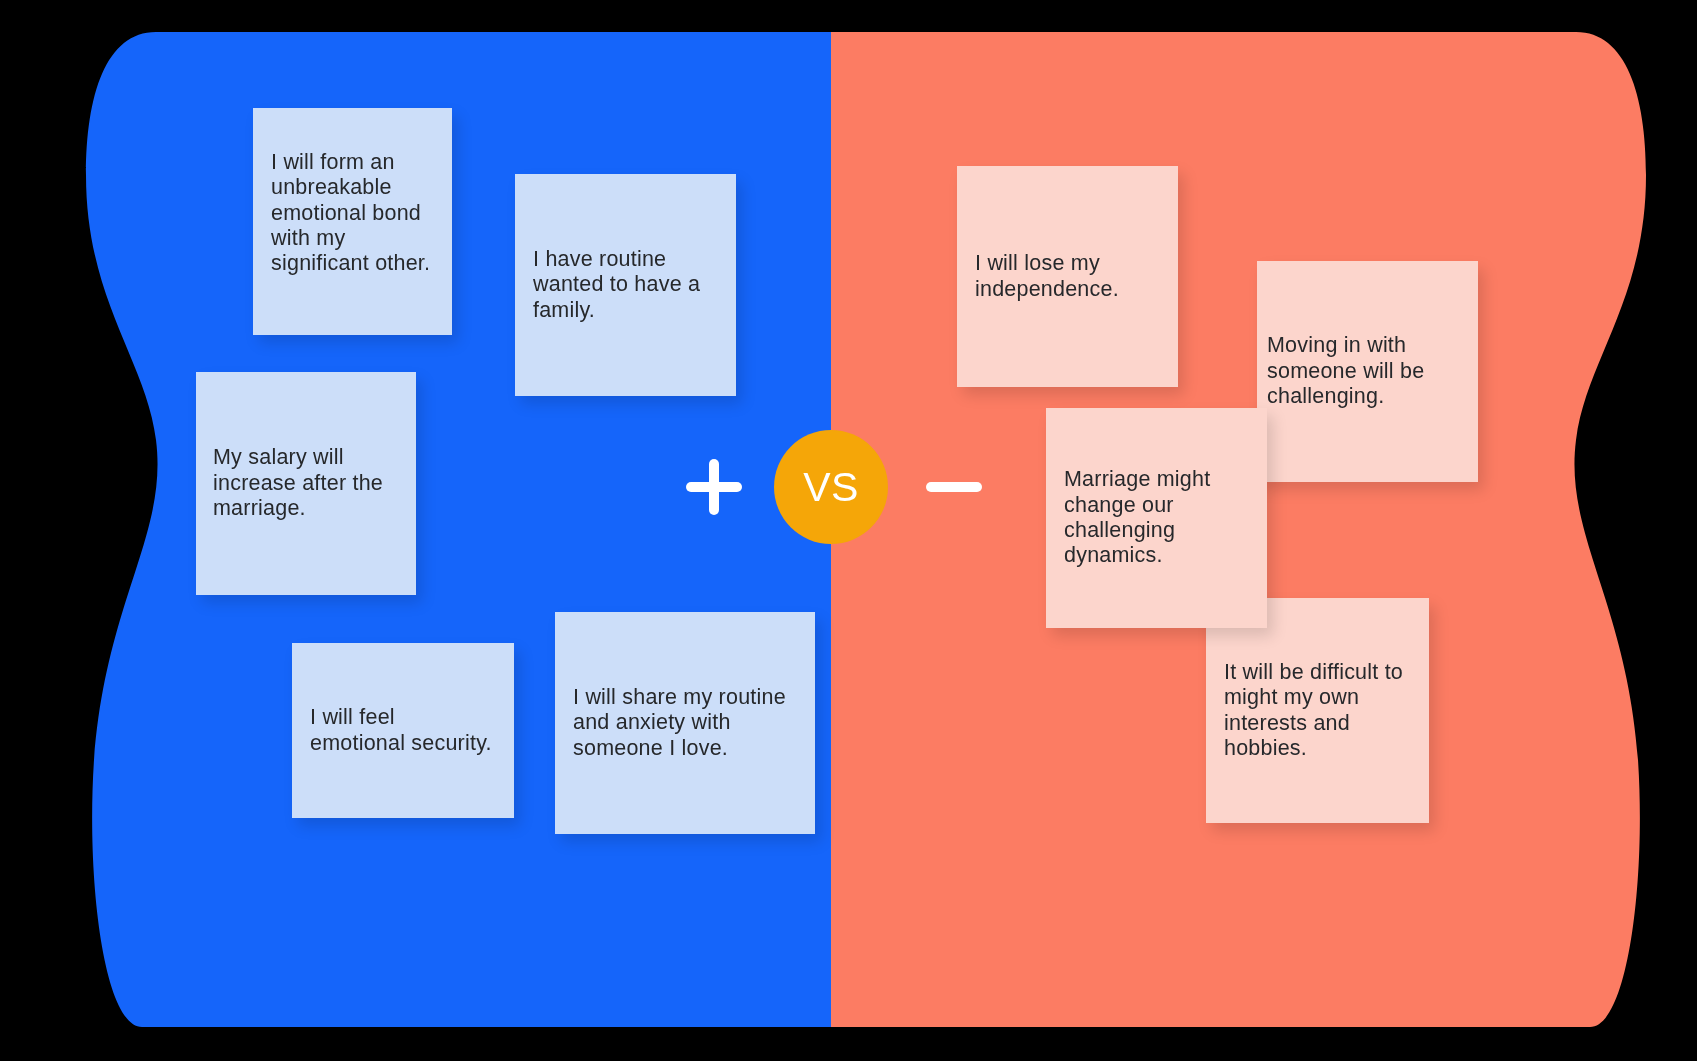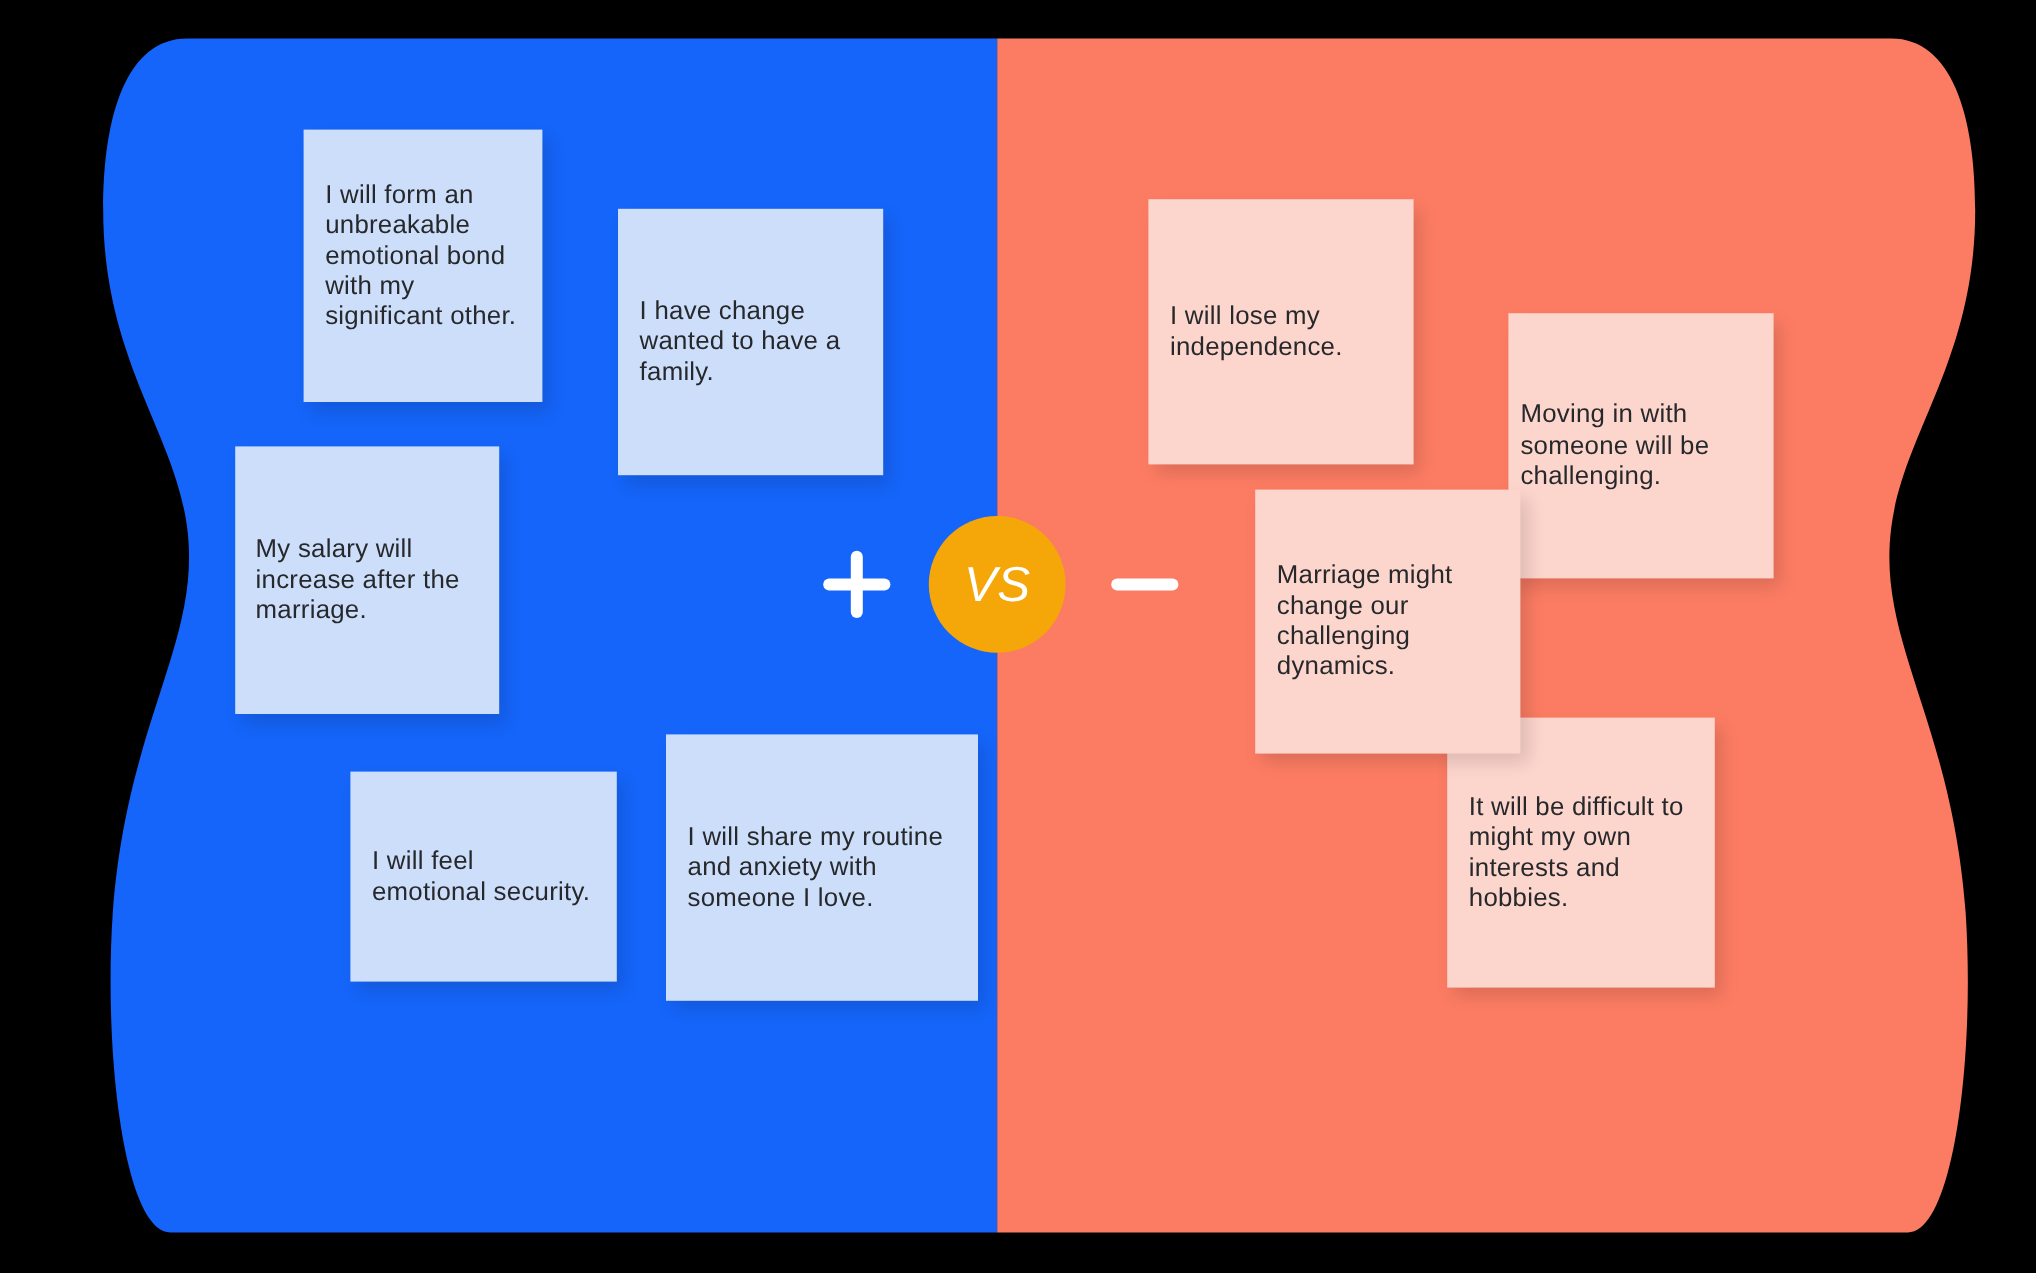--- a/index.html
+++ b/index.html
@@ -68,21 +68,20 @@
     align-items: center;
     justify-content: center;
     z-index: 40;
   }
   #vs-badge .vs-text {
     color: #ffffff;
     font-size: 41px;
     font-weight: 500;
     letter-spacing: 0.01em;
     line-height: 1;
-    font-style: italic;
   }
 
   .operator {
     position: absolute;
     z-index: 35;
     width: 56px;
     height: 56px;
   }
   .operator .bar-h,
   .operator .bar-v {
@@ -129,21 +128,21 @@
              C 1600,880 1582,1027 1544,1027
              L 785,1027
              Z"></path>
   </svg>
 
   <div class="card pro" style="left:207px; top:108px; width:199px; height:227px; padding:42px 18px 0 18px; align-items:flex-start;">
     <span class="card-text">I will form an unbreakable emotional bond with my significant other.</span>
   </div>
 
   <div class="card pro" style="left:469px; top:174px; width:221px; height:222px; padding:0 18px;">
-    <span class="card-text">I have change wanted to have a family.</span>
+    <span class="card-text">I have routine wanted to have a family.</span>
   </div>
 
   <div class="card pro" style="left:150px; top:372px; width:220px; height:223px; padding:0 17px;">
     <span class="card-text">My salary will increase after the marriage.</span>
   </div>
 
   <div class="card pro" style="left:246px; top:643px; width:222px; height:175px; padding:0 18px;">
     <span class="card-text">I will feel emotional security.</span>
   </div>
 

